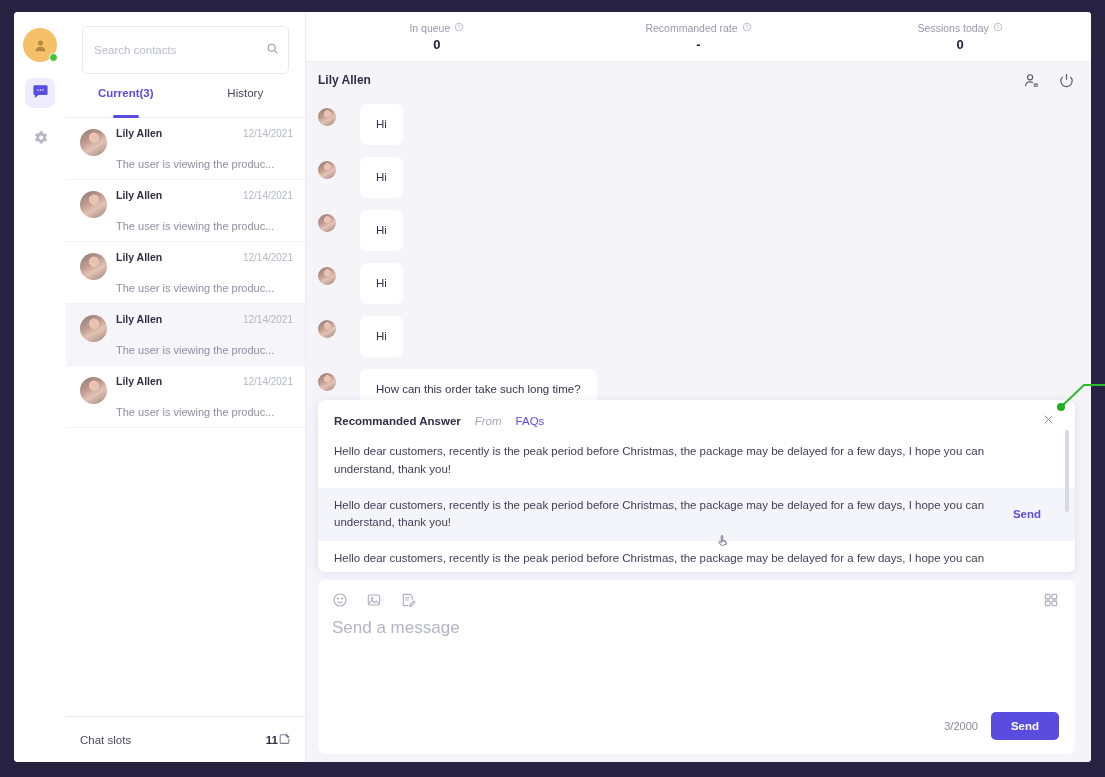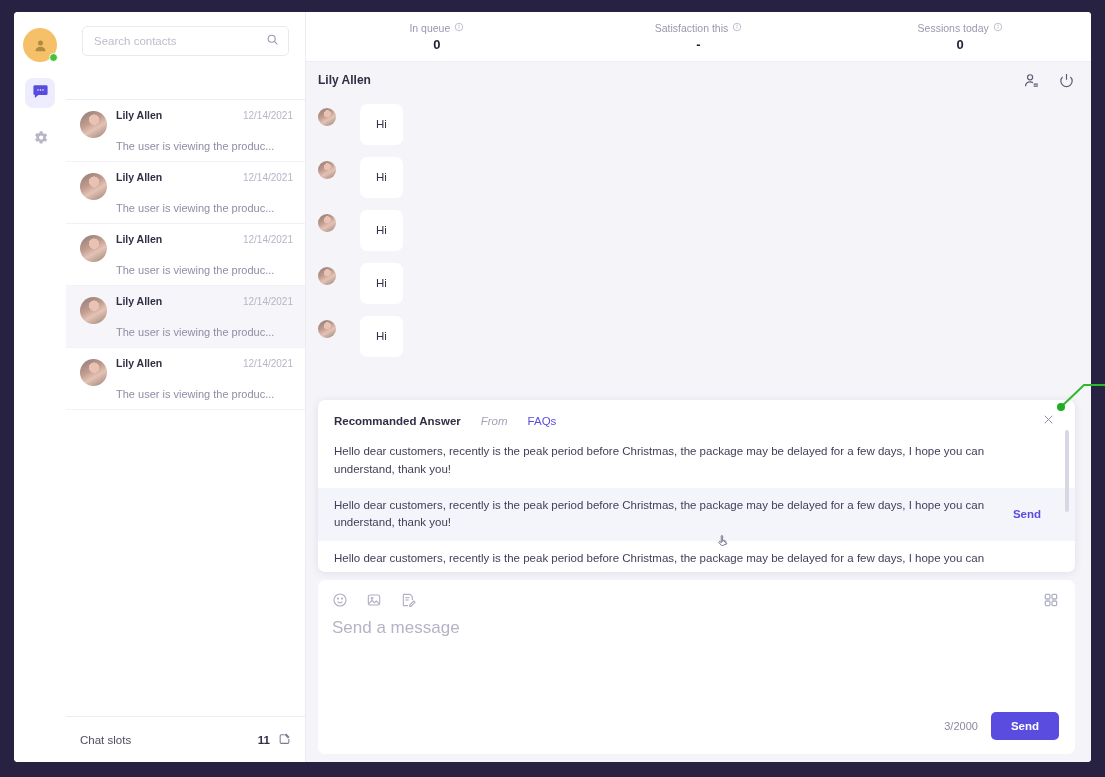--- a/index.html
+++ b/index.html
@@ -60,21 +60,21 @@
   
   .contacts {
     width: 240px; flex: 0 0 240px;
     background: #ffffff;
     border-right: 1px solid #ececf2;
     display: flex; flex-direction: column;
     height: 100%;
   }
   .search-wrap { padding: 14px 16px 10px 16px; }
   .search-box {
-    height: 30px;
+    height: 48px;
     border: 1px solid #e8e8ef;
     border-radius: 5px;
     display: flex; align-items: center;
     padding: 0 9px 0 11px;
   }
   .search-box input {
     flex: 1; border: none; outline: none;
     font-size: 11.5px; color: #3b3b51;
     font-family: "Liberation Sans", sans-serif;
     background: transparent;
@@ -122,21 +122,20 @@
   .c-prev {
     font-size: 11px; color: #8e8ea5;
     margin-top: 19px;
     white-space: nowrap; overflow: hidden; text-overflow: ellipsis;
   }
   .slots {
     height: 46px; flex: 0 0 46px;
     border-top: 1px solid #ececf2;
     display: flex; align-items: center;
     padding: 0 14px;
-    gap: 8px;
   }
   .slots-label { font-size: 11.5px; color: #4c4c63; flex: 1; }
   .slots-count { font-size: 11.5px; color: #2f2f45; font-weight: bold; }
 
   
   .main { flex: 1; display: flex; flex-direction: column; min-width: 0; position: relative; }
   .stats {
     height: 50px; flex: 0 0 50px;
     background: #ffffff;
     display: flex; align-items: center;
@@ -191,21 +190,21 @@
     top: 388px; height: 172px;
     background: #ffffff;
     border-radius: 7px;
     box-shadow: 0 1px 8px rgba(40,35,80,.10);
     overflow: hidden;
     z-index: 5;
   }
   .reco-head {
     display: flex; align-items: center;
     padding: 13px 16px 6px 16px;
-    gap: 20px;
+    gap: 14px;
   }
   .reco-title { font-size: 11.5px; font-weight: bold; color: #2f2f45; }
   .reco-from { font-size: 11.5px; color: #a3a3b7; font-style: italic; }
   .reco-faq { font-size: 11.5px; color: #5b4ce0; cursor: pointer; }
   .reco-close {
     margin-left: auto; cursor: pointer;
     color: #9a9ab0; font-size: 15px; line-height: 1;
     padding-right: 4px;
   }
   .reco-list { position: relative; }
@@ -319,20 +318,22 @@
           <span>
             <svg width="13" height="13" viewBox="0 0 24 24" fill="none" stroke="#9a9ab0" stroke-width="2">
               <circle cx="10.5" cy="10.5" r="6.5"></circle>
               <line x1="15.5" y1="15.5" x2="21" y2="21"></line>
             </svg>
           </span>
         </div>
       </div>
 
       <div class="tabs">
+        <div class="tab active">Current(3)</div>
+        <div class="tab">History</div>
       </div>
 
       <div class="contact-list">
         <div class="contact">
           <div class="c-ava"></div>
           <div class="c-body">
             <div class="c-top">
               <span class="c-name">Lily Allen</span>
               <span class="c-date">12/14/2021</span>
             </div>
@@ -404,21 +405,21 @@
                 <circle cx="12" cy="12" r="9"></circle>
                   <line x1="12" y1="11" x2="12" y2="16"></line>
                   <circle cx="12" cy="7.6" r="0.6" fill="#b3b3c4"></circle>
               </svg>
             </span>
           </div>
           <div class="stat-val">0</div>
         </div>
         <div class="stat">
           <div class="stat-label">
-            <span>Satisfaction this</span>
+            <span>Recommanded rate</span>
             <span>
               <svg width="10" height="10" viewBox="0 0 24 24" fill="none" stroke="#b3b3c4" stroke-width="2">
                 <circle cx="12" cy="12" r="9"></circle>
                   <line x1="12" y1="11" x2="12" y2="16"></line>
                   <circle cx="12" cy="7.6" r="0.6" fill="#b3b3c4"></circle>
               </svg>
             </span>
           </div>
           <div class="stat-val">-</div>
         </div>
@@ -471,20 +472,24 @@
           <div class="bubble">Hi</div>
         </div>
         <div class="msg">
           <div class="m-ava"></div>
           <div class="bubble">Hi</div>
         </div>
         <div class="msg">
           <div class="m-ava"></div>
           <div class="bubble">Hi</div>
         </div>
+        <div class="msg">
+          <div class="m-ava"></div>
+          <div class="bubble">How can this order take such long time?</div>
+        </div>
       </div>
 
       <div class="reco">
         <div class="reco-head">
           <span class="reco-title">Recommanded Answer</span>
           <span class="reco-from">From</span>
           <span class="reco-faq">FAQs</span>
           <span class="reco-close">
             <svg width="13" height="13" viewBox="0 0 24 24" fill="none" stroke="#8b8ba2" stroke-width="1.8">
               <line x1="5" y1="5" x2="19" y2="19"></line>

